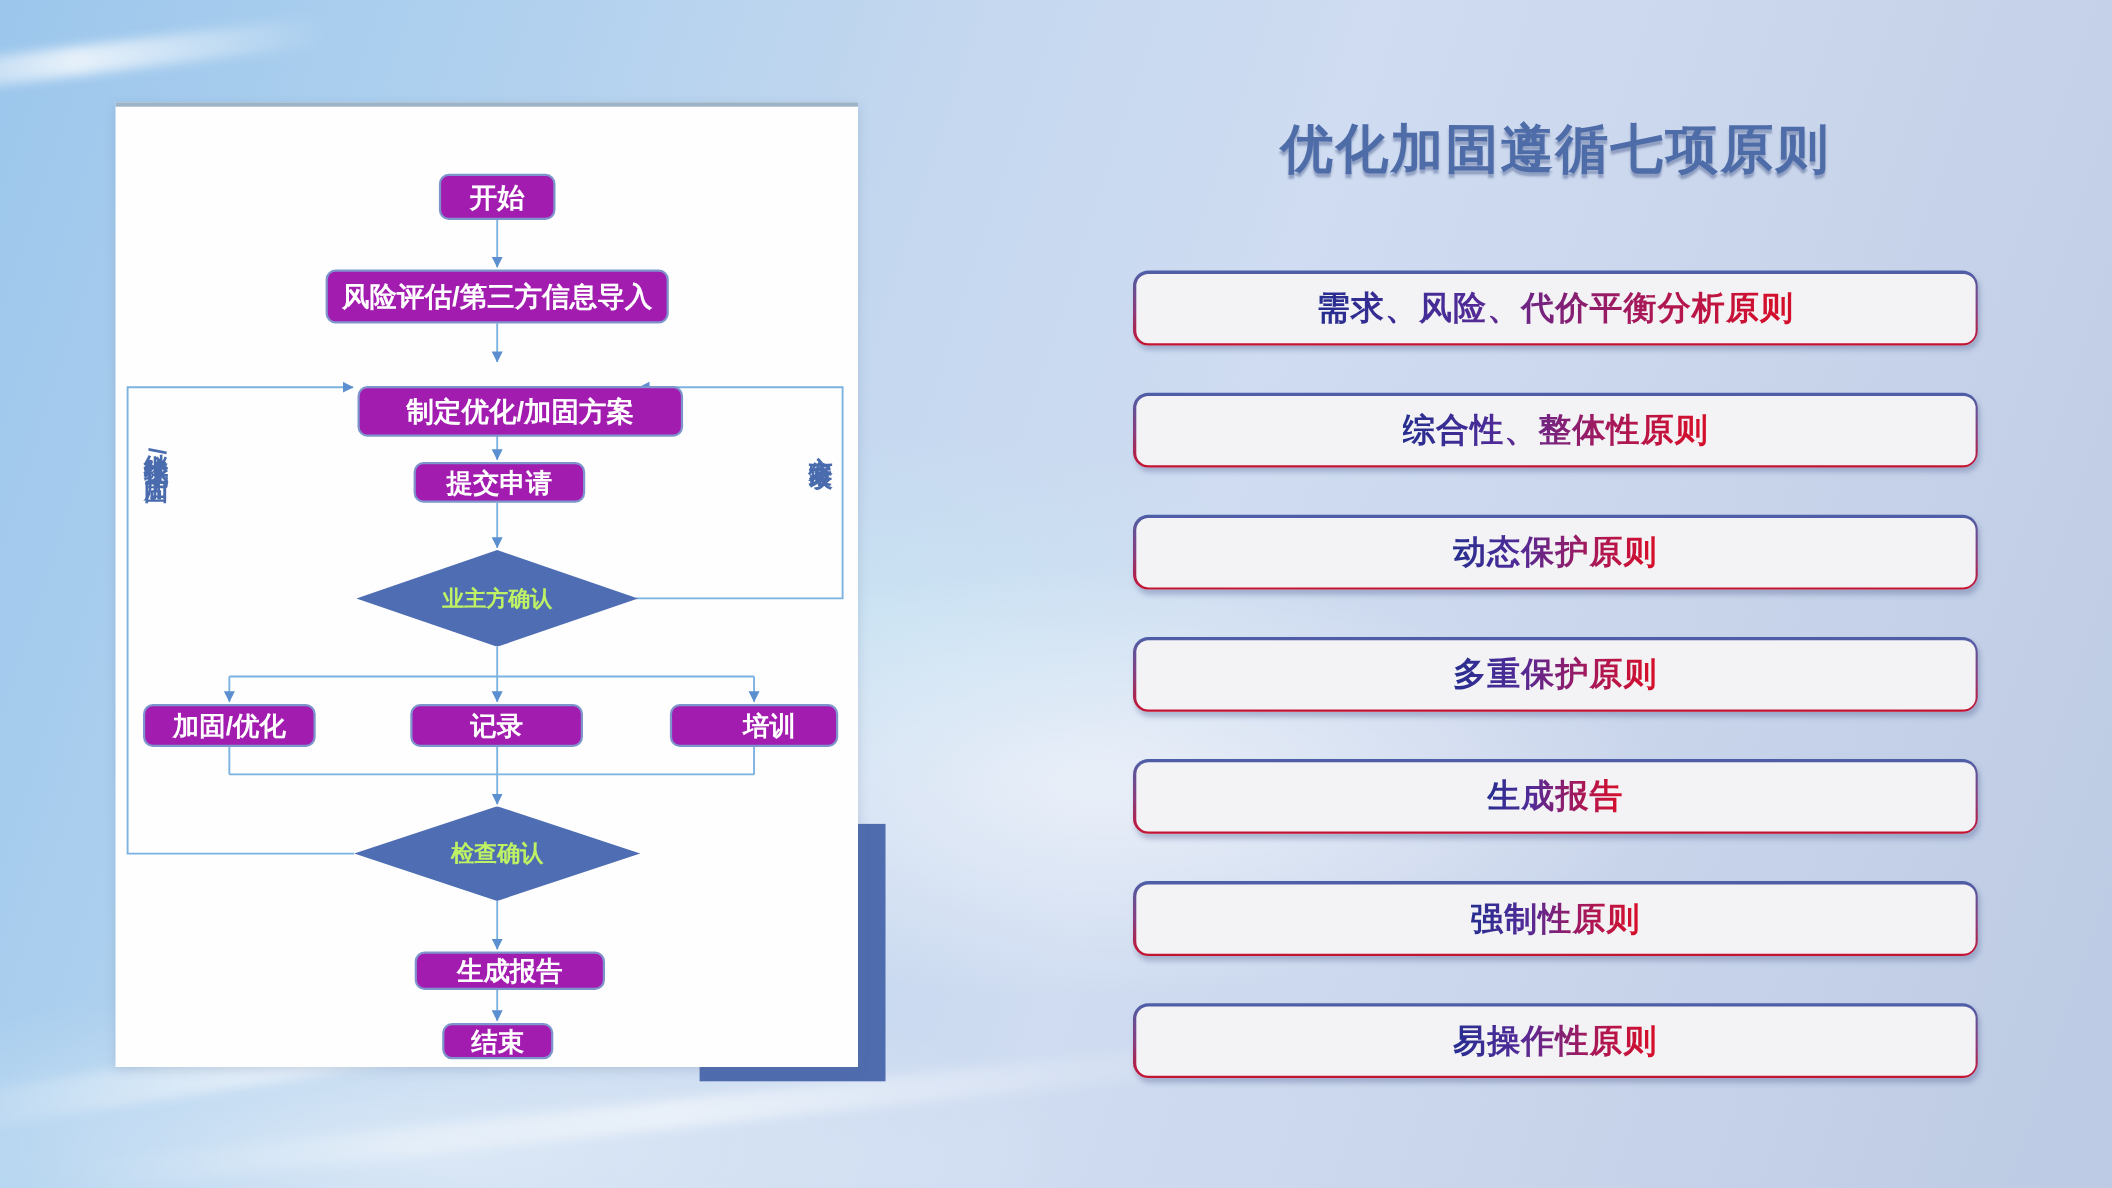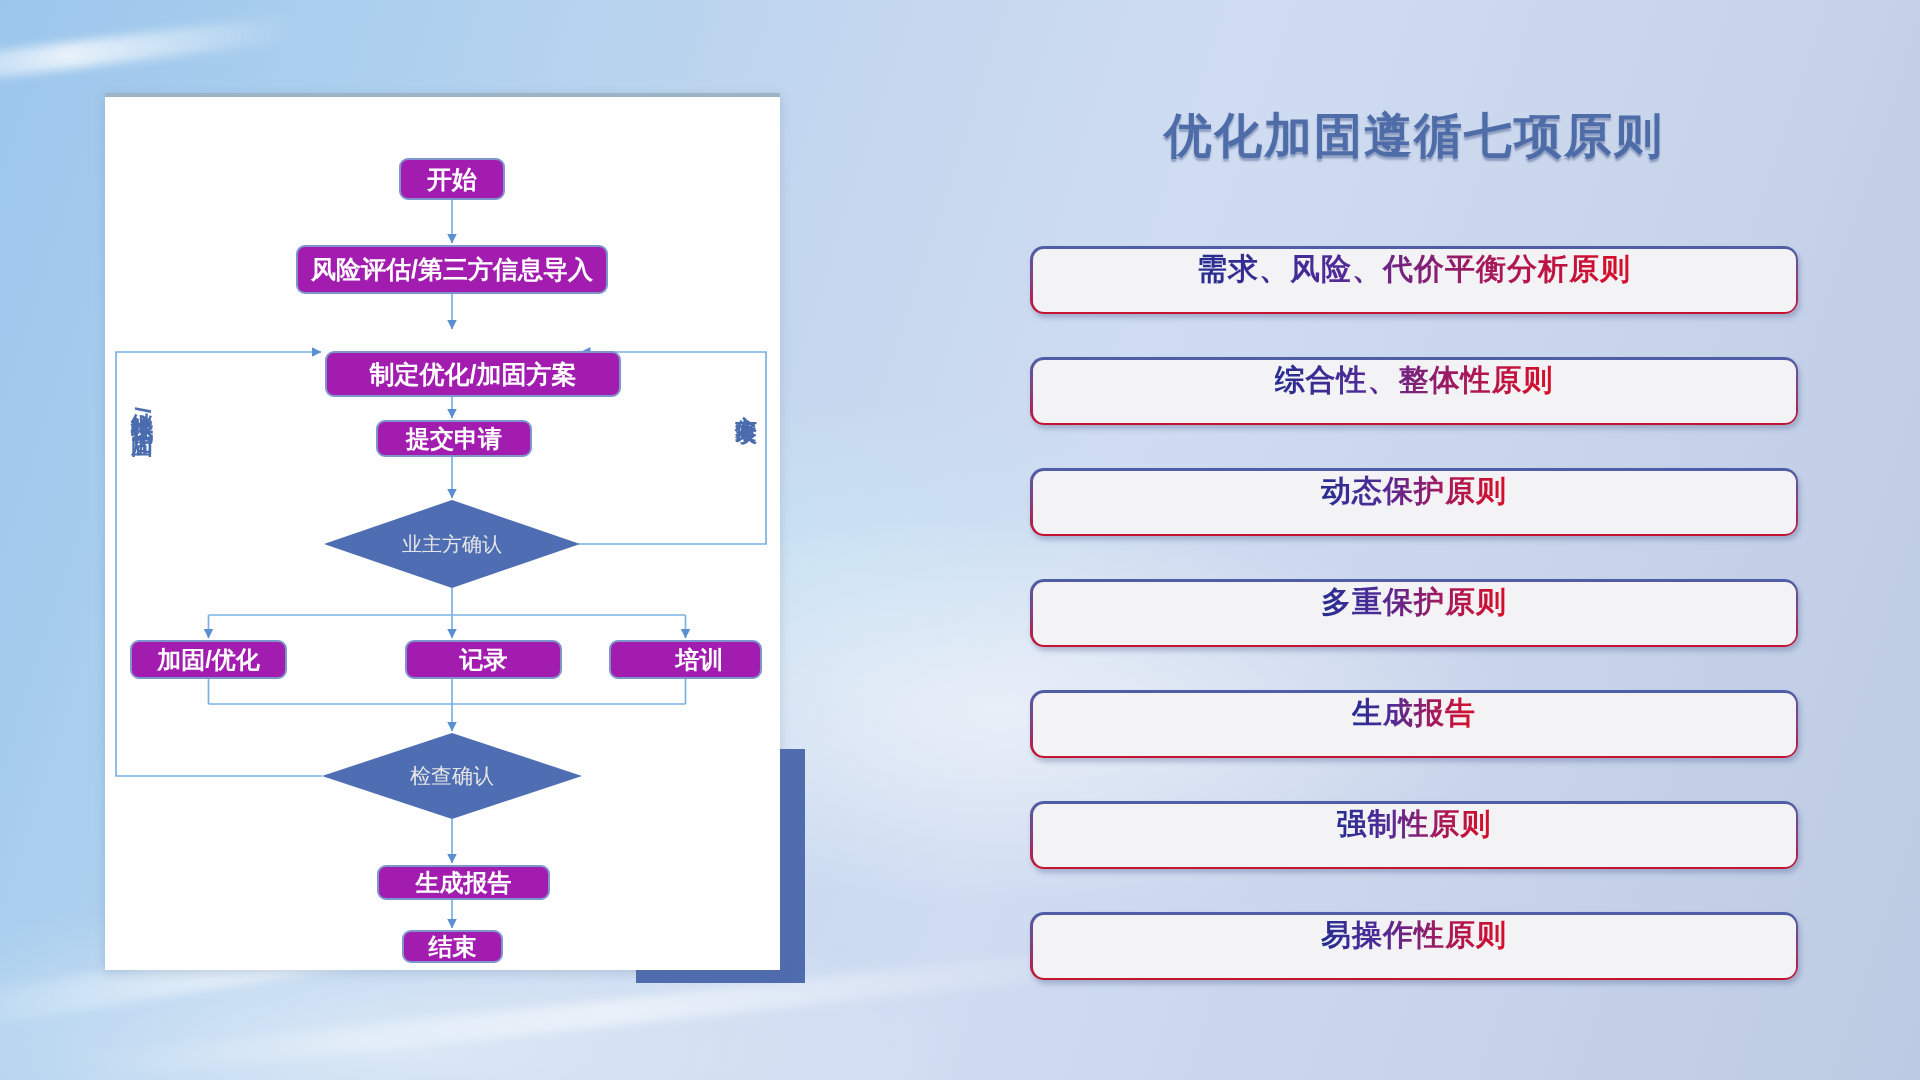--- a/index.html
+++ b/index.html
@@ -21,34 +21,34 @@
 
   .accent-rect{position:absolute;left:636px;top:749px;width:169px;height:234px;background:#4f6caf;z-index:1;}
 
   .panel{position:absolute;left:105px;top:93px;width:675px;height:873px;background:#fefefe;z-index:2;
     border-top:4px solid #9db3c6;box-shadow:0 3px 10px rgba(90,110,150,0.25);}
   .connectors{position:absolute;left:0;top:0;width:675px;height:873px;}
 
   .node{position:absolute;background:#a21caf;border:2px solid #7d95cc;border-radius:9px;box-sizing:border-box;
     color:#ffffff;font-weight:bold;display:flex;align-items:center;justify-content:center;white-space:nowrap;}
   .diamond{position:absolute;background:#4e6db3;clip-path:polygon(50% 0%,100% 50%,50% 100%,0% 50%);
-    color:#e5e5e5;font-weight:normal;display:flex;align-items:center;justify-content:center;white-space:nowrap;}
+    color:#bef264;font-weight:bold;display:flex;align-items:center;justify-content:center;white-space:nowrap;}
   .vlabel{position:absolute;writing-mode:vertical-rl;color:#4a6cae;font-weight:bold;
     font-size:22px;letter-spacing:3px;line-height:1;}
 
   .right-col{position:absolute;left:1030px;top:0;width:768px;z-index:2;}
   .slide-title{position:absolute;top:104px;left:0;width:100%;margin:0;text-align:center;
     font-size:48px;font-weight:bold;color:#4e6ca8;letter-spacing:2px;
     text-shadow:0 3px 2px rgba(50,70,125,0.40);}
   .principles{position:absolute;top:246px;left:0;width:100%;display:flex;flex-direction:column;gap:43px;}
   .p-box{height:68px;border-radius:14px;padding:2.5px;box-sizing:border-box;
     background:linear-gradient(180deg,#4c5fa8 0%,#8c3a7a 55%,#c6122f 100%);
     box-shadow:2px 4px 5px rgba(80,95,145,0.35);}
   .p-inner{height:100%;border-radius:11px;background:#f3f3f6;
-    display:flex;align-items:flex-start;justify-content:center;}
+    display:flex;align-items:center;justify-content:center;}
   .p-text{font-size:30px;font-weight:600;letter-spacing:1px;
     background:linear-gradient(90deg,#262e8f 0%,#502b98 32%,#a01a60 64%,#d40f2c 95%);
     -webkit-background-clip:text;background-clip:text;color:transparent;-webkit-text-fill-color:transparent;}
 </style>
 </head>
 <body>
 
 <div class="slide">
   <div class="bg-haze"></div>
   <div class="bg-streak streak-a"></div>
@@ -85,21 +85,21 @@
         <polyline points="217,679 11,679 11,255 216,255" marker-end="url(#arr)"></polyline>
       </g>
     </svg>
 
     <div class="node" style="left:294px;top:61px;width:106px;height:42px;font-size:25px;">开始</div>
     <div class="node" style="left:191px;top:148px;width:312px;height:49px;font-size:25px;">风险评估/第三方信息导入</div>
     <div class="node" style="left:220px;top:234px;width:296px;height:46px;font-size:25px;margin-top:20px;">制定优化/加固方案</div>
     <div class="node" style="left:271px;top:323px;width:156px;height:37px;font-size:24px;">提交申请</div>
     <div class="diamond" style="left:219px;top:403px;width:256px;height:88px;font-size:20px;">业主方确认</div>
     <div class="node" style="left:25px;top:543px;width:157px;height:39px;font-size:24px;">加固/优化</div>
-    <div class="node" style="left:268px;top:543px;width:157px;height:39px;font-size:24px;margin-left:32px;">记录</div>
+    <div class="node" style="left:268px;top:543px;width:157px;height:39px;font-size:24px;">记录</div>
     <div class="node" style="left:504px;top:543px;width:153px;height:39px;font-size:24px;padding-left:28px;">培训</div>
     <div class="diamond" style="left:217px;top:636px;width:260px;height:86px;font-size:21px;">检查确认</div>
     <div class="node" style="left:272px;top:768px;width:173px;height:35px;font-size:24px;">生成报告</div>
     <div class="node" style="left:297px;top:833px;width:101px;height:33px;font-size:24px;">结束</div>
 
     <div class="vlabel" style="left:26px;top:298px;">继续优化/加固</div>
     <div class="vlabel" style="left:630px;top:300px;">方案修改</div>
   </div>
 
   <div class="right-col">

